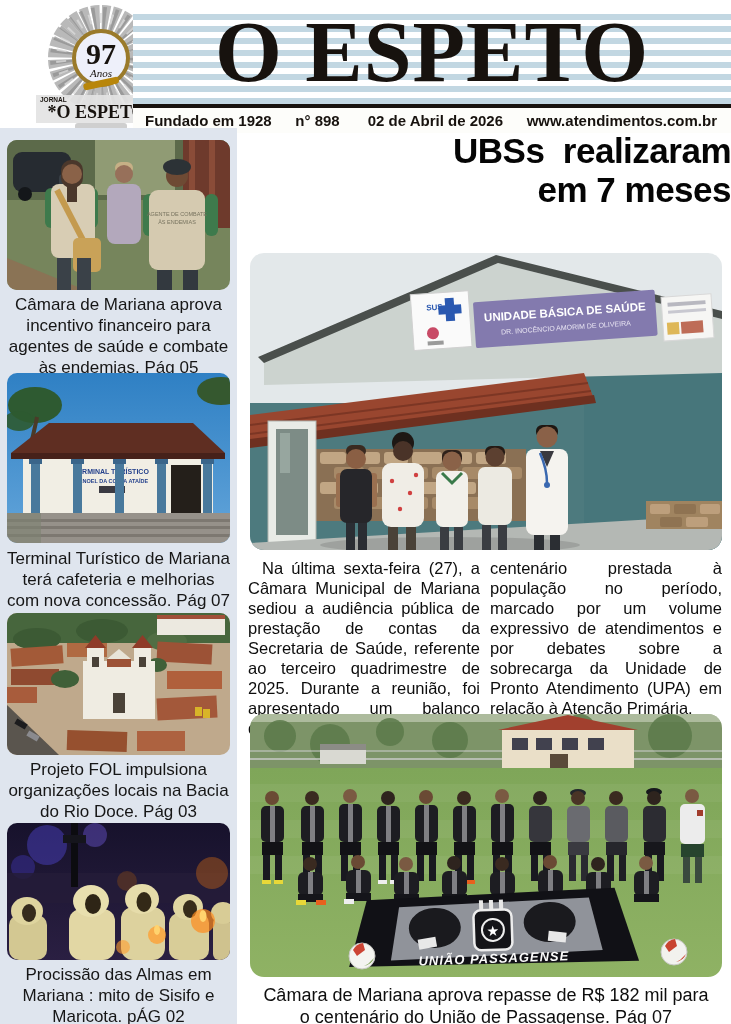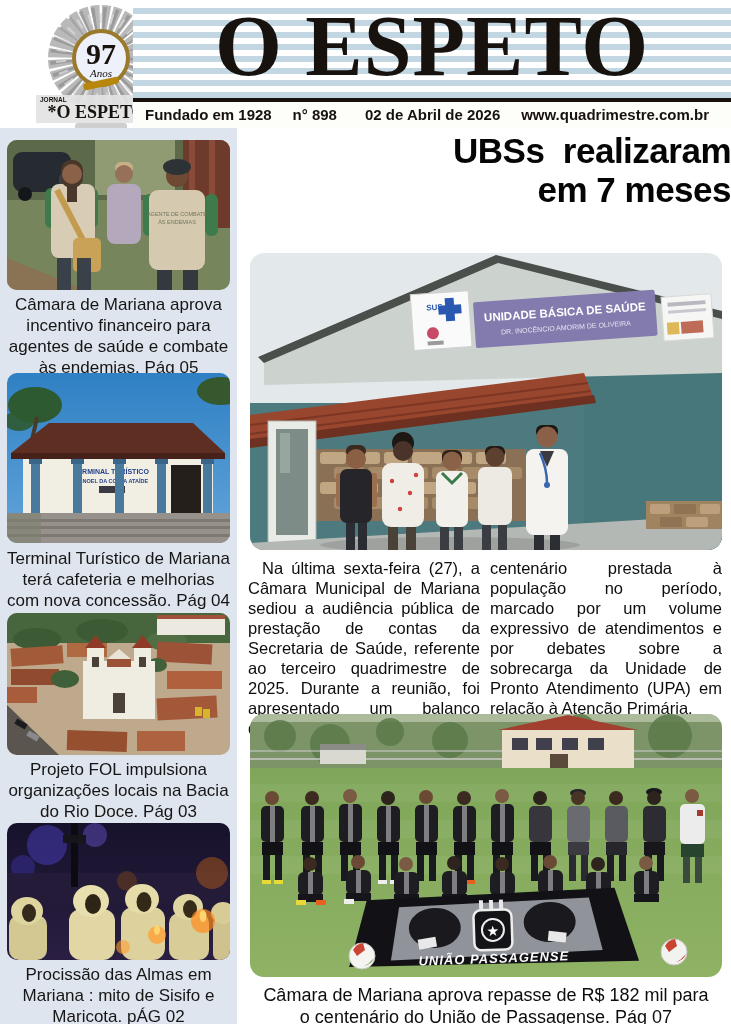--- a/index.html
+++ b/index.html
@@ -1,28 +1,28 @@
 <!DOCTYPE html>
 <html><head>
 <meta charset="utf-8">
 <style>
   html,body{margin:0;padding:0;background:#888;}
   #page{position:relative;width:731px;height:1024px;background:#ffffff;overflow:hidden;
         font-family:"Liberation Sans",sans-serif;color:#111;}
   
   .logo-block{position:absolute;left:0;top:0;width:133px;height:131px;background:#fff;margin-left:35px;}
-  .masthead-strip{position:absolute;left:133px;top:2px;width:598px;height:113px;
+  .masthead-strip{position:absolute;left:133px;top:8px;width:598px;height:113px;
         background:repeating-linear-gradient(to bottom,#ffffff 0 6px,#c2d7e2 6px 12px);}
   .masthead-title{position:absolute;left:0;top:-8px;width:100%;text-align:center;
         font-family:"Liberation Serif",serif;font-weight:bold;font-size:86px;line-height:104px;
         letter-spacing:1px;color:#17120e;white-space:pre;}
   .masthead-rule{position:absolute;left:0;top:96px;width:100%;height:4px;background:#17120e;}
   .masthead-info{position:absolute;left:0;top:100px;width:100%;height:25px;background:#fdfdfa;
         display:flex;align-items:center;justify-content:space-between;box-sizing:border-box;
-        padding:0 22px 0 12px;font-weight:bold;font-size:15px;color:#17120e;}
+        padding:0 14px 0 12px;font-weight:bold;font-size:15px;color:#17120e;}
   .masthead-info .mid{display:flex;gap:28px;}
   
   .sidebar{position:absolute;left:0;top:128px;width:237px;height:896px;background:#dfe5ee;}
   .side-photo{position:absolute;left:7px;width:223px;border-radius:10px;overflow:hidden;}
   .side-photo svg{display:block;}
   .side-caption{position:absolute;left:0;width:237px;box-sizing:border-box;padding:0 5px;
         text-align:center;font-size:17px;line-height:21px;color:#161616;}
   
   .headline{position:absolute;left:237px;top:131px;width:494px;margin:0;text-align:right;
         font-size:35px;line-height:39px;font-weight:bold;color:#050505;letter-spacing:-0.5px;}
@@ -61,21 +61,21 @@
     </div>
     <div class="masthead-strip">
       <div class="masthead-title">O ESPETO</div>
       <div class="masthead-rule"></div>
       <div class="masthead-info">
         <span>Fundado em 1928</span>
         <span class="mid">
           <span>n° 898</span>
           <span>02 de Abril de 2026</span>
         </span>
-        <span>www.quadrimestre.com.br</span>
+        <span>www.atendimentos.com.br</span>
       </div>
     </div>
   </header>
 
   <aside class="sidebar">
 
     <div class="side-photo" style="top:12px;height:150px;">
       <svg width="223" height="150" viewBox="0 0 223 150">
         <rect width="223" height="150" fill="#76855c"></rect>
         <rect width="223" height="60" fill="#5c6a4a"></rect>
@@ -153,21 +153,21 @@
             <rect x="148" y="86" width="13" height="5"></rect>
           <rect x="194" y="86" width="13" height="5"></rect>
         </g>
         <rect y="140" width="223" height="30" fill="#96918a"></rect>
         <rect y="146" width="223" height="3" fill="#7d7871"></rect>
         <rect y="153" width="223" height="3" fill="#7d7871"></rect>
         <rect y="161" width="223" height="3" fill="#7d7871"></rect>
         <rect y="140" width="34" height="30" fill="#7d8272" opacity="0.6"></rect>
       </svg>
     </div>
-    <div class="side-caption" style="top:420px;">Terminal Turístico de Mariana terá cafeteria e melhorias com nova concessão. Pág 04</div>
+    <div class="side-caption" style="top:420px;">Terminal Turístico de Mariana terá cafeteria e melhorias com nova concessão. Pág 07</div>
 
     <div class="side-photo" style="top:485px;height:142px;">
       <svg width="223" height="142" viewBox="0 0 223 142">
         <rect width="223" height="142" fill="#bfa98c"></rect>
         <rect width="223" height="30" fill="#47663d"></rect>
         <ellipse cx="30" cy="26" rx="24" ry="11" fill="#3c5a34"></ellipse>
         <ellipse cx="95" cy="18" rx="26" ry="12" fill="#3c5a34"></ellipse>
         <ellipse cx="160" cy="28" rx="20" ry="10" fill="#516e44"></ellipse>
         <rect x="150" y="2" width="68" height="5" fill="#a1503a"></rect>
         <rect x="150" y="6" width="68" height="16" fill="#ece9e0"></rect>

